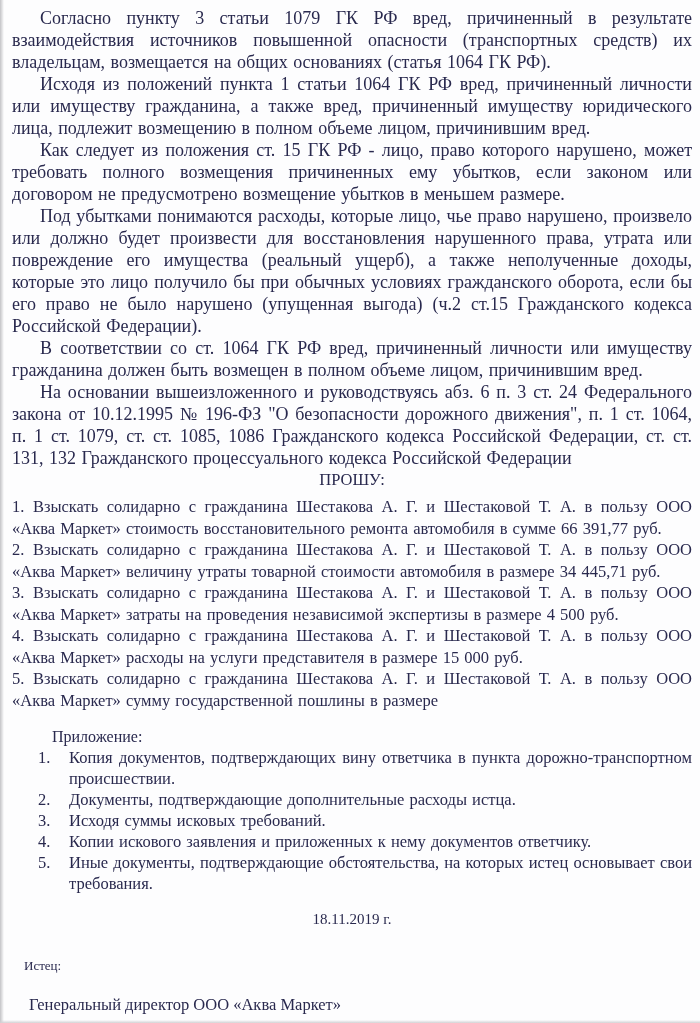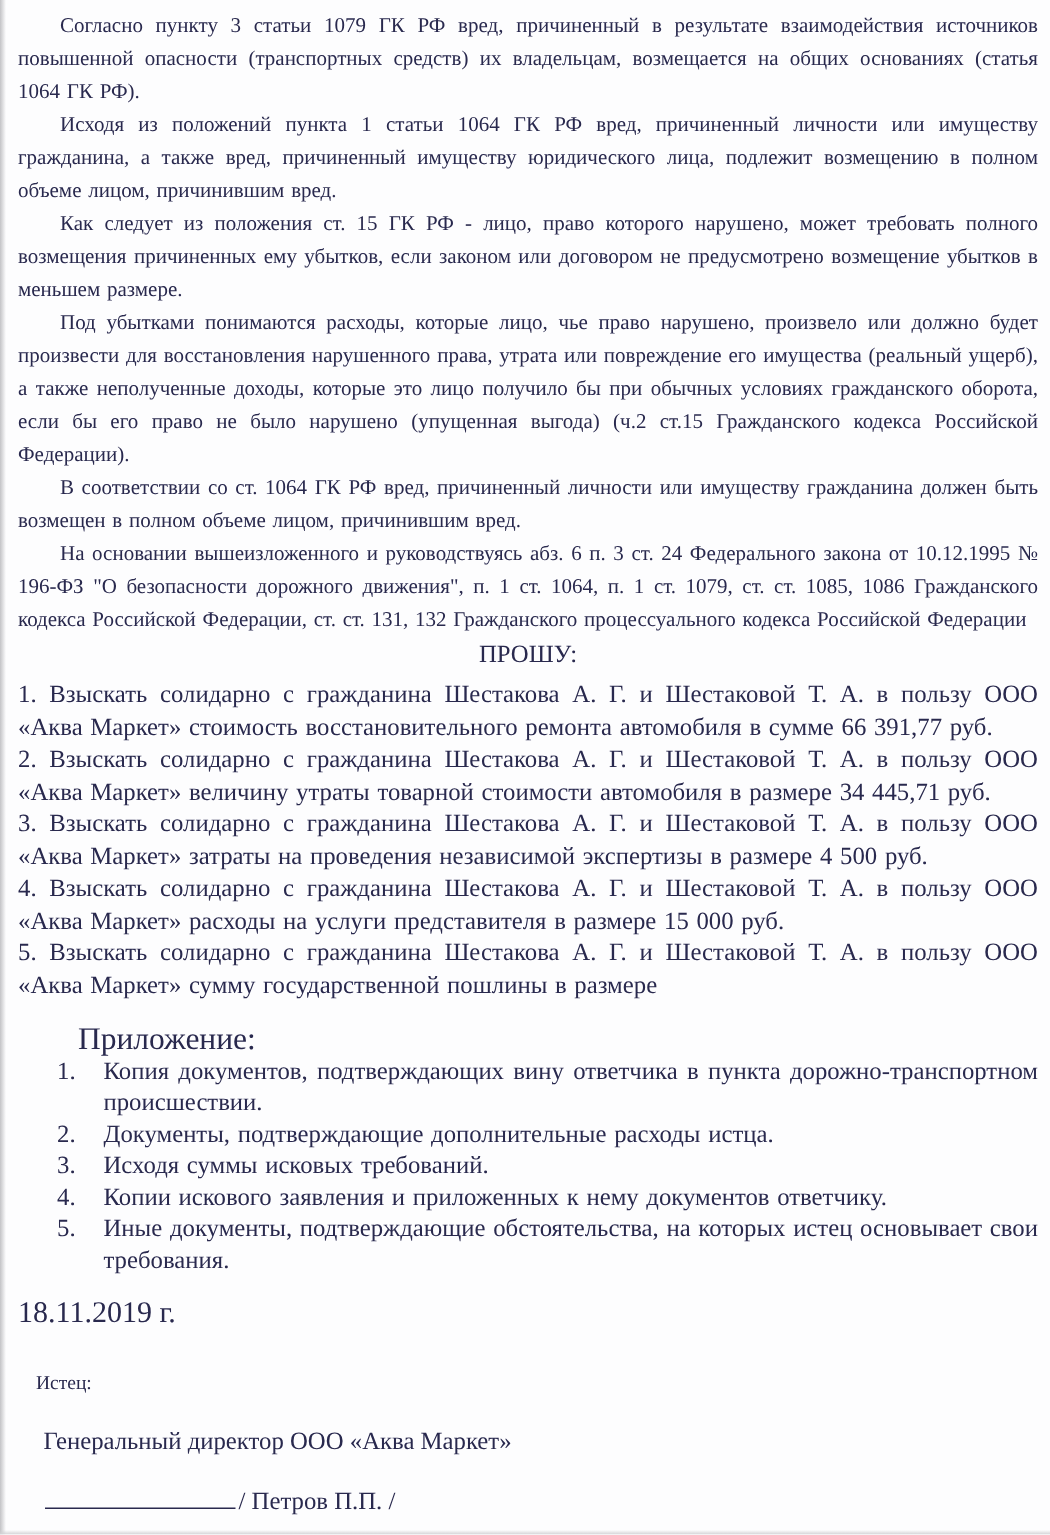--- a/index.html
+++ b/index.html
@@ -27,21 +27,21 @@
     left: 0; right: 0; bottom: 0;
     height: 3px;
     background: linear-gradient(to top, #d2d2d5, rgba(255,255,255,0));
     pointer-events: none;
   }
   .page {
     padding: 7px 8px 0 12px;
   }
   .para {
     margin: 0;
-    font-size: 14px;
+    font-size: 18px;
     line-height: 22px;
     text-align: justify;
     text-indent: 28px;
     word-spacing: 1px;
   }
   .request-heading {
     margin: 0 0 5px 0;
     font-size: 16.5px;
     line-height: 22px;
     text-align: center;
@@ -51,41 +51,42 @@
     font-size: 16.5px;
     line-height: 21.5px;
     text-align: justify;
     word-spacing: 1px;
   }
   .appendix {
     margin-top: 15px;
   }
   .appendix-title {
     margin: 0 0 0 40px;
-    font-size: 21px;
+    font-size: 16px;
     line-height: 21px;
   }
   .appendix-item {
     display: flex;
     margin-left: 26px;
     font-size: 16.5px;
     line-height: 21px;
   }
   .appendix-num {
     flex: 0 0 31px;
   }
   .appendix-text {
     flex: 1;
     text-align: justify;
     word-spacing: 1px;
   }
   .doc-date {
     margin: 15px 0 0 0;
-    font-size: 20px;
+    font-size: 15px;
     line-height: 21px;
+    text-align: center;
   }
   .plaintiff-label {
     margin: 25px 0 0 12px;
     font-size: 13px;
     line-height: 22px;
   }
   .plaintiff-position {
     margin: 17px;
     font-size: 16.5px;
     line-height: 22px;

